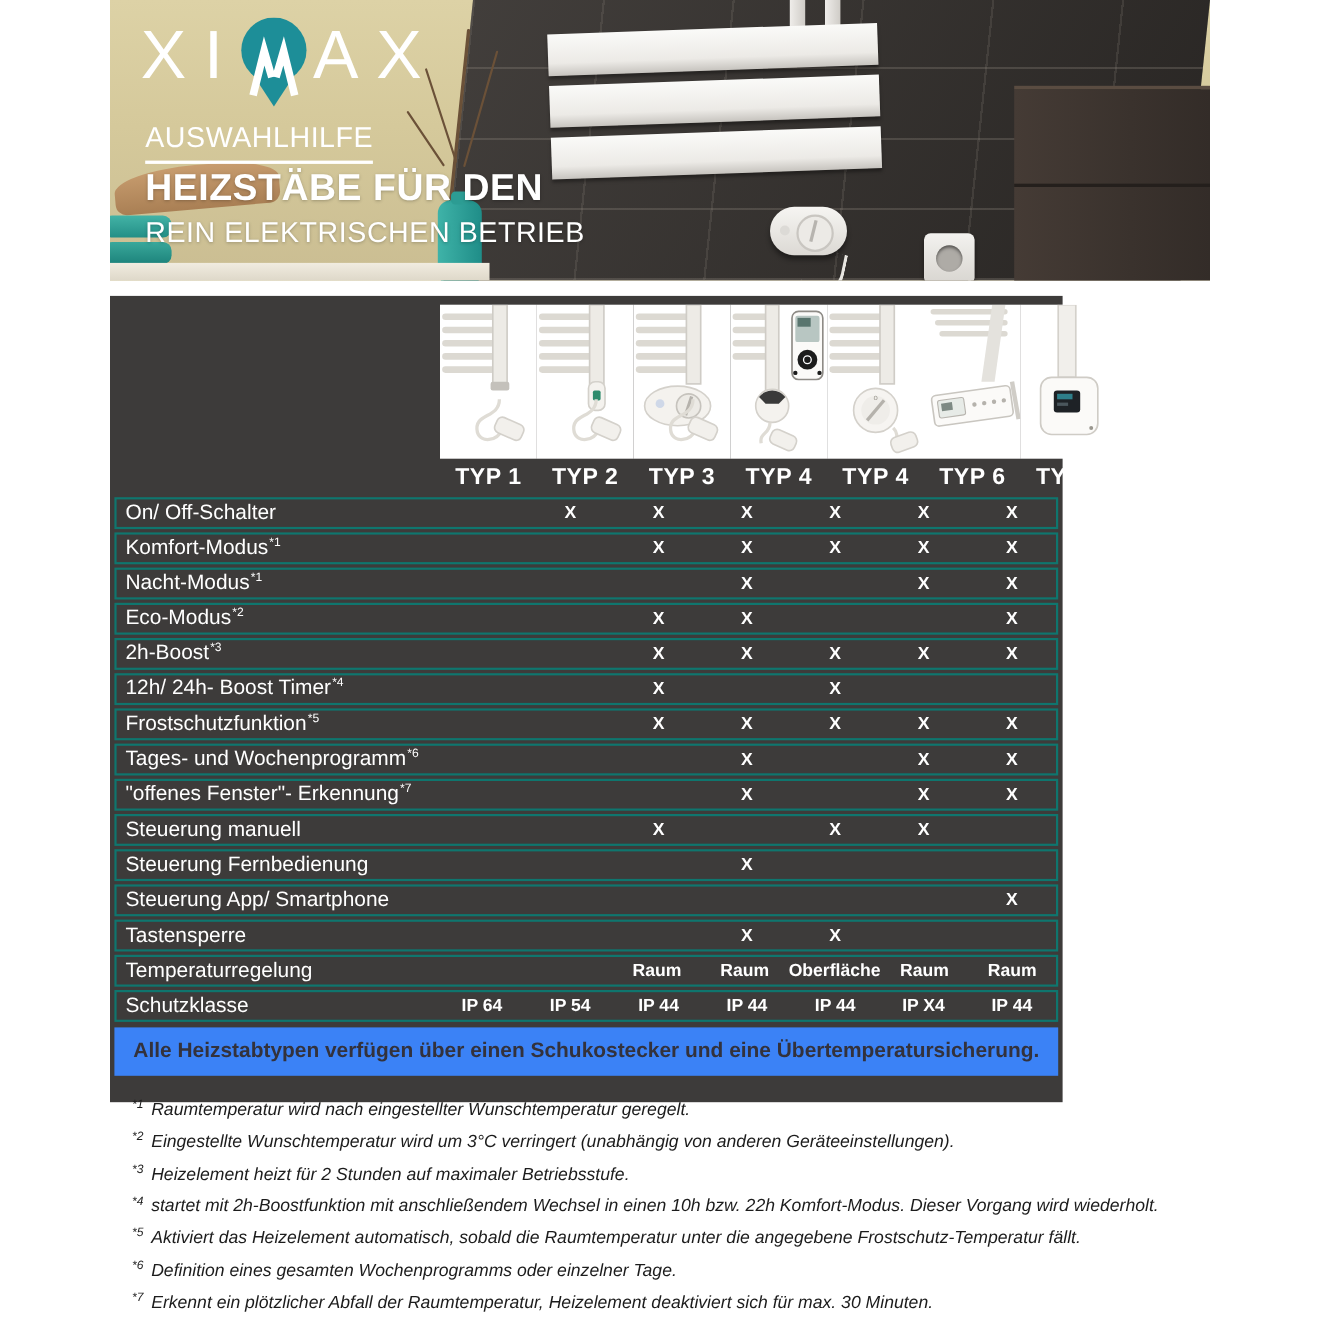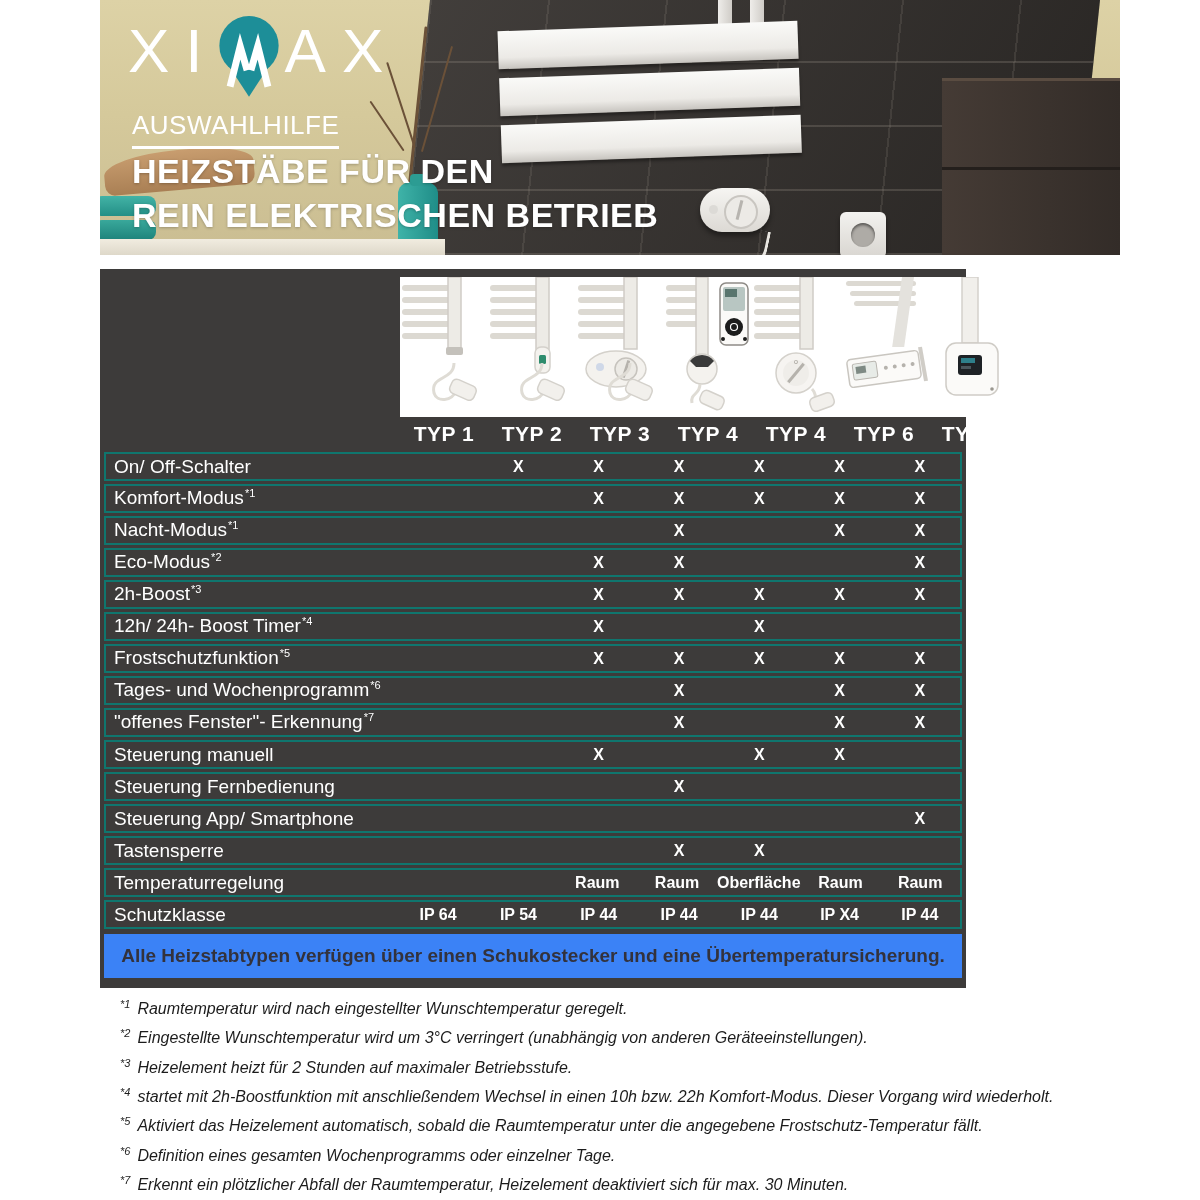--- a/index.html
+++ b/index.html
@@ -1,20 +1,20 @@
 <!DOCTYPE html>
 <html><head>
 <meta charset="utf-8">
 <style>
   html,body{margin:0;padding:0;background:#ffffff;}
   body{width:1200px;height:1200px;position:relative;font-family:"Liberation Sans",sans-serif;overflow:hidden;}
   .page{position:absolute;left:0;top:0;width:1200px;height:1200px;background:#fff;}
 
   
-  .hero{position:absolute;left:100px;top:0;width:1000px;height:255px;overflow:hidden;background:linear-gradient(180deg,#ddd2a6 0%,#d5c99b 45%,#cabd92 100%);padding-left:20px;}
+  .hero{position:absolute;left:100px;top:0;width:1000px;height:255px;overflow:hidden;background:linear-gradient(180deg,#ddd2a6 0%,#d5c99b 45%,#cabd92 100%);}
   .hero .stone{position:absolute;left:330px;top:0;width:670px;height:255px;
     background-color:#36322f;
     background-image:
       repeating-linear-gradient(0deg, rgba(150,142,132,.28) 0 2px, transparent 2px 64px),
       repeating-linear-gradient(90deg, rgba(150,142,132,.18) 0 2px, transparent 2px 118px),
       linear-gradient(115deg, rgba(255,255,255,.06) 0%, rgba(0,0,0,.25) 100%);
     transform:skewX(-6deg);transform-origin:top left;}
   .cabinet{position:absolute;right:0;top:78px;width:178px;height:177px;background:linear-gradient(90deg,#453b35 0%,#3a322d 60%,#332c28 100%);border-top:3px solid #5a4c41;}
   .cabinet .shelfline{position:absolute;left:0;top:86px;width:100%;height:3px;background:#241f1c;}
   .radiator{position:absolute;left:400px;top:26px;width:300px;height:150px;transform:rotate(-2deg);}
@@ -39,24 +39,24 @@
   .towel{position:absolute;left:-6px;width:62px;height:20px;border-radius:8px;background:linear-gradient(180deg,#43b3a6,#238f86);}
   .t1{top:196px;} .t2{top:220px;background:linear-gradient(180deg,#39a89b,#1d837b);}
   .chair{position:absolute;left:4px;top:150px;width:150px;height:40px;background:linear-gradient(180deg,#c89d6f,#a97f54);border-radius:50% 40% 10px 10px;transform:rotate(-5deg);}
   .tabletop{position:absolute;left:0;bottom:0;width:345px;height:16px;background:linear-gradient(180deg,#f1ece0,#ded8c9);}
 
   .logo{position:absolute;left:28px;top:12px;display:flex;align-items:flex-start;}
   .logo .lt{color:#fff;font-size:62px;font-weight:400;letter-spacing:16px;line-height:78px;}
   .logo svg{margin:4px 2px 0 -4px;}
   .kicker{position:absolute;left:32px;top:110px;color:#fff;font-weight:400;font-size:26px;letter-spacing:.5px;border-bottom:3px solid #fff;padding-bottom:5px;}
   .h-title1{position:absolute;left:32px;top:152px;color:#fff;font-weight:700;font-size:34px;letter-spacing:.5px;text-shadow:0 1px 3px rgba(0,0,0,.25);}
-  .h-title2{position:absolute;left:32px;top:196px;color:#fff;font-weight:700;font-size:34px;letter-spacing:.5px;text-shadow:0 1px 3px rgba(0,0,0,.25);}
+  .h-title2{position:absolute;left:32px;top:196px;color:#fff;font-weight:400;font-size:26px;letter-spacing:.5px;text-shadow:0 1px 3px rgba(0,0,0,.25);}
 
   
-  .panel{position:absolute;left:100px;top:269px;width:866px;background:#3d3b3a;padding:8px 0 10px 0;box-sizing:border-box;}
+  .panel{position:absolute;left:100px;top:269px;width:866px;background:#3d3b3a;padding:8px 0 24px 0;box-sizing:border-box;}
   .colhead{display:grid;grid-template-columns:296px repeat(7,1fr);margin:0 4px 2px 4px;}
   .colcell{display:flex;flex-direction:column;align-items:center;}
   .tile{width:88px;height:140px;background:#fff;overflow:hidden;}
   .typlabel{color:#fff;font-weight:700;font-size:21px;padding:5px 0 4px 0;letter-spacing:.5px;}
   .frow{display:grid;grid-template-columns:292px repeat(7,1fr);border:2px solid #0f766e;margin:0 4px 3px 4px;height:25px;align-items:center;}
   .flabel{color:#fff;font-size:19px;padding-left:8px;white-space:nowrap;}
   .flabel sup{font-size:11px;vertical-align:super;margin-left:1px;}
   .fcell{color:#fff;text-align:center;font-weight:700;font-size:16px;white-space:nowrap;}
   .notebar{margin:5px 4px 0 4px;height:44px;background:#3b82f6;display:flex;align-items:center;justify-content:center;}
   .notebar span{color:#33323c;font-weight:700;font-size:19px;}

